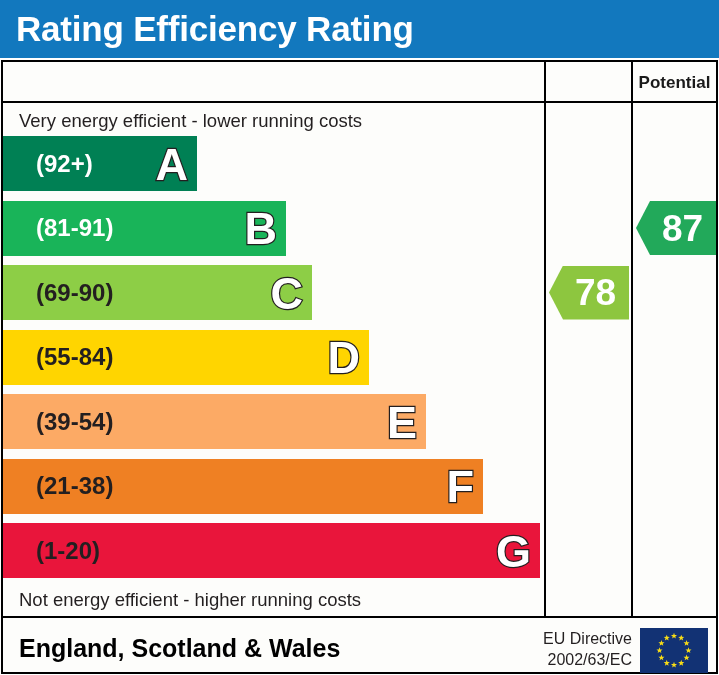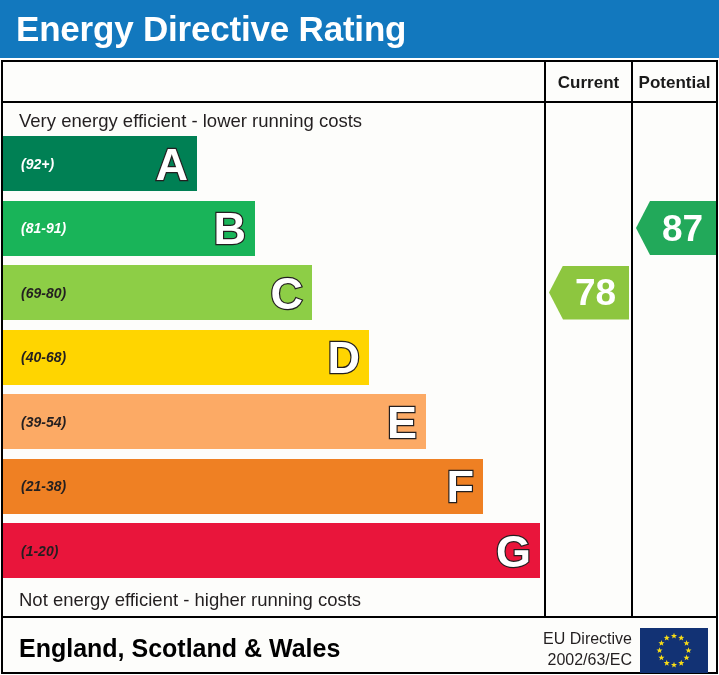--- a/index.html
+++ b/index.html
@@ -104,28 +104,27 @@
     width: 541px; height: 452px;
   }
 
   .bar {
     position: absolute;
     left: 0;
     height: 55px;
   }
   .bar-range {
     position: absolute;
-    left: 18px;
+    left: 33px;
     top: 50%;
     transform: translateY(-50%);
-    font-size: 14px;
+    font-size: 24px;
     font-weight: bold;
     white-space: nowrap;
     line-height: 20px;
-    font-style: italic;
   }
   .bar-letter {
     position: absolute;
     right: 9px;
     top: 50%;
     transform: translateY(-50%);
     font-size: 45px;
     font-weight: bold;
     line-height: 45px;
     color: #ffffff;
@@ -181,51 +180,50 @@
     width: 68px; height: 45px;
     background: #123274;
   }
 </style>
 </head>
 <body>
 
 <div id="epc">
 
   <div class="titlebar">
-    <div class="titlebar-text">Energy Directive Rating</div>
+    <div class="titlebar-text">Rating Efficiency Rating</div>
   </div>
 
   <div class="frame">
 
     <div class="hdr-rule"></div>
     <div class="foot-rule"></div>
     <div class="vdiv c1"></div>
     <div class="vdiv c2"></div>
 
-    <div class="colhdr current">Current</div>
     <div class="colhdr potential">Potential</div>
 
     <div class="caption top">Very energy efficient - lower running costs</div>
     <div class="caption bottom">Not energy efficient - higher running costs</div>
 
     <div class="bars" id="bars-container">
         <div class="bar" style="top: 0px; width: 194px; background: rgb(0, 128, 84);">
           <div class="bar-range" style="color: rgb(255, 255, 255);">(92+)</div>
           <div class="bar-letter">A</div>
         </div>
-        <div class="bar" style="top: 64.5px; width: 252px; background: rgb(25, 180, 89);">
+        <div class="bar" style="top: 64.5px; width: 283px; background: rgb(25, 180, 89);">
           <div class="bar-range" style="color: rgb(255, 255, 255);">(81-91)</div>
           <div class="bar-letter">B</div>
         </div>
         <div class="bar" style="top: 129px; width: 309px; background: rgb(141, 206, 70);">
-          <div class="bar-range" style="color: rgb(35, 31, 32);">(69-80)</div>
+          <div class="bar-range" style="color: rgb(35, 31, 32);">(69-90)</div>
           <div class="bar-letter">C</div>
         </div>
         <div class="bar" style="top: 193.5px; width: 366px; background: rgb(255, 213, 0);">
-          <div class="bar-range" style="color: rgb(35, 31, 32);">(40-68)</div>
+          <div class="bar-range" style="color: rgb(35, 31, 32);">(55-84)</div>
           <div class="bar-letter">D</div>
         </div>
         <div class="bar" style="top: 258px; width: 423px; background: rgb(252, 170, 101);">
           <div class="bar-range" style="color: rgb(35, 31, 32);">(39-54)</div>
           <div class="bar-letter">E</div>
         </div>
         <div class="bar" style="top: 322.5px; width: 480px; background: rgb(239, 128, 35);">
           <div class="bar-range" style="color: rgb(35, 31, 32);">(21-38)</div>
           <div class="bar-letter">F</div>
         </div>

